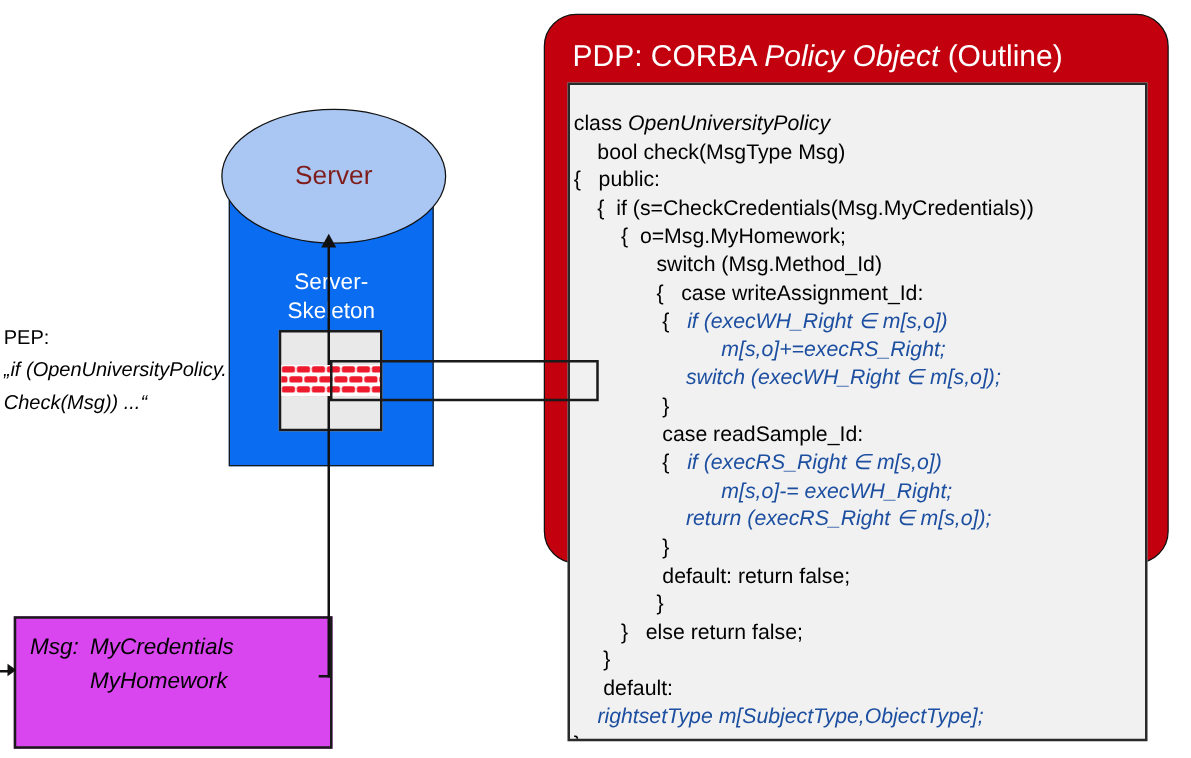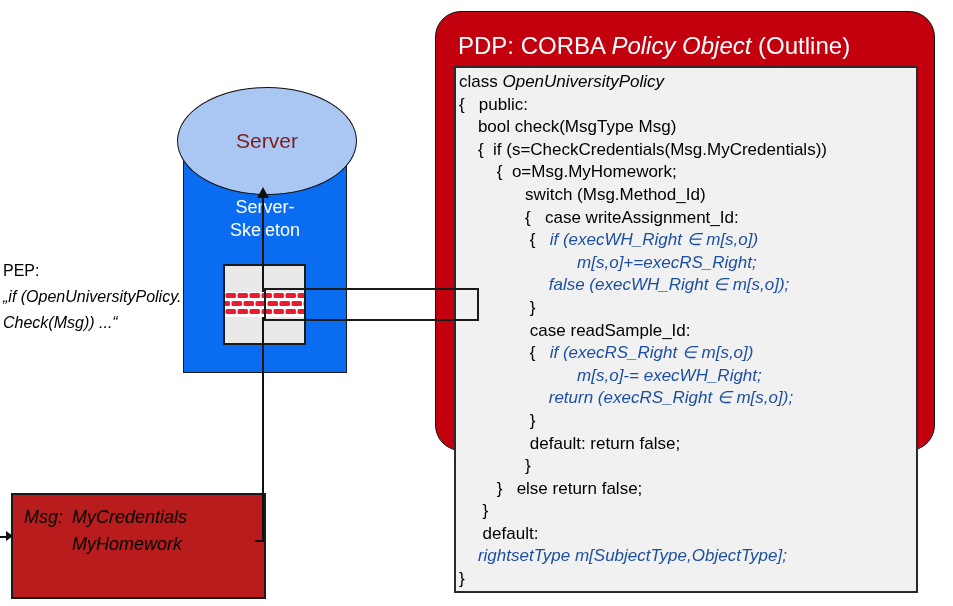--- a/index.html
+++ b/index.html
@@ -2,21 +2,21 @@
 <html><head>
 <meta charset="utf-8">
 <style>
   html,body{margin:0;padding:0;background:#ffffff;}
   .stage{position:relative;width:953px;height:606px;background:#fff;overflow:hidden;
          font-family:"Liberation Sans",sans-serif;}
 
   
   .blue-rect{position:absolute;left:183px;top:160px;width:162px;height:211px;
              background:#0a6cf0;border:1px solid #1a1a1a;z-index:1;}
-  .skeleton-label{position:absolute;left:183px;top:196px;width:164px;z-index:3;
+  .skeleton-label{position:absolute;left:183px;top:214px;width:164px;z-index:3;
                   color:#ffffff;font-size:18px;line-height:23px;text-align:center;}
   .server-ellipse{position:absolute;left:177px;top:87px;width:178px;height:106px;
                   background:#aac6f2;border:1.5px solid #111;border-radius:50%;z-index:2;
                   display:flex;align-items:center;justify-content:center;}
   .server-ellipse span{font-size:21px;color:#7f1d1d;}
 
   .fw-box{position:absolute;left:223px;top:264px;width:79px;height:77px;
           background:#e9e9e9;border:2px solid #1a1a1a;z-index:2;}
   .bricks{position:absolute;left:225px;top:292px;z-index:4;}
 
@@ -36,35 +36,35 @@
   .pep-copy{position:absolute;inset:0;font-size:16px;line-height:26px;white-space:nowrap;}
   .pep-copy .it{font-style:italic;}
   .pep-black{color:#000;clip-path:inset(0 calc(100% - 181px) 0 0);}
   .pep-white{color:#fff;clip-path:inset(0 0 0 181px);}
 
   
   .check-rect{position:absolute;left:264px;top:288px;width:211px;height:29px;
               border:2px solid #1a1a1a;background:transparent;z-index:6;}
 
   
-  .msg-box{position:absolute;left:11px;top:493px;width:240px;height:93px;background:#b91c1c;
+  .msg-box{position:absolute;left:11px;top:493px;width:240px;height:93px;background:#d946ef;
            border:2px solid #1a1a1a;z-index:2;display:flex;padding:9px 0 0 11px;
            font-size:18px;font-style:italic;color:#000;box-sizing:content-box;}
   .msg-box .lbl{width:48px;line-height:26.5px;}
   .msg-box .vals div{line-height:26.5px;}
 
   
   .pdp{position:absolute;left:435px;top:11px;width:500px;height:440px;background:#c2000e;
        border:1.5px solid #111;border-radius:26px;z-index:1;box-sizing:border-box;}
   .pdp-title{position:absolute;left:22px;top:20px;color:#fff;font-size:24px;white-space:pre;}
   .pdp-title .it{font-style:italic;}
   .code-box{position:absolute;left:18px;top:54px;width:460px;height:523px;background:#f1f1f1;
             border:2px solid #2a2a2a;overflow:hidden;}
   .code-box .cl{white-space:pre;font-size:17px;line-height:22.6px;padding-left:3px;color:#000;}
-  .code-box .cl:first-child{padding-top:3px;}
+  .code-box .cl:first-child{padding-top:20px;}
   .cl .p{color:#000;}
   .cl .bi{color:#000;font-style:italic;}
   .cl .b{color:#1d4fa1;font-style:italic;}
 </style>
 </head>
 <body>
 
 <div class="stage">
 
   <div class="blue-rect"></div>
@@ -117,29 +117,29 @@
     <div class="vals">
       <div>MyCredentials</div>
       <div>MyHomework</div>
     </div>
   </div>
 
   <div class="pdp">
     <div class="pdp-title"><span>PDP: CORBA </span><span class="it">Policy Object</span><span> (Outline)</span></div>
     <div class="code-box" id="code-box">
         <div class="cl"><span class="p">class </span><span class="bi">OpenUniversityPolicy</span></div>
+        <div class="cl"><span class="p">    bool check(MsgType Msg)</span></div>
         <div class="cl"><span class="p">{   public:</span></div>
-        <div class="cl"><span class="p">    bool check(MsgType Msg)</span></div>
         <div class="cl"><span class="p">    {  if (s=CheckCredentials(Msg.MyCredentials))</span></div>
         <div class="cl"><span class="p">        {  o=Msg.MyHomework;</span></div>
         <div class="cl"><span class="p">              switch (Msg.Method_Id)</span></div>
         <div class="cl"><span class="p">              {   case writeAssignment_Id:</span></div>
         <div class="cl"><span class="p">               {   </span><span class="b">if (execWH_Right ∈ m[s,o])</span></div>
         <div class="cl"><span class="b">                         m[s,o]+=execRS_Right;</span></div>
-        <div class="cl"><span class="b">                   false (execWH_Right ∈ m[s,o]);</span></div>
+        <div class="cl"><span class="b">                   switch (execWH_Right ∈ m[s,o]);</span></div>
         <div class="cl"><span class="p">               }</span></div>
         <div class="cl"><span class="p">               case readSample_Id:</span></div>
         <div class="cl"><span class="p">               {   </span><span class="b">if (execRS_Right ∈ m[s,o])</span></div>
         <div class="cl"><span class="b">                         m[s,o]-= execWH_Right;</span></div>
         <div class="cl"><span class="b">                   return (execRS_Right ∈ m[s,o]);</span></div>
         <div class="cl"><span class="p">               }</span></div>
         <div class="cl"><span class="p">               default: return false;</span></div>
         <div class="cl"><span class="p">              }</span></div>
         <div class="cl"><span class="p">        }   else return false;</span></div>
         <div class="cl"><span class="p">     }</span></div>

